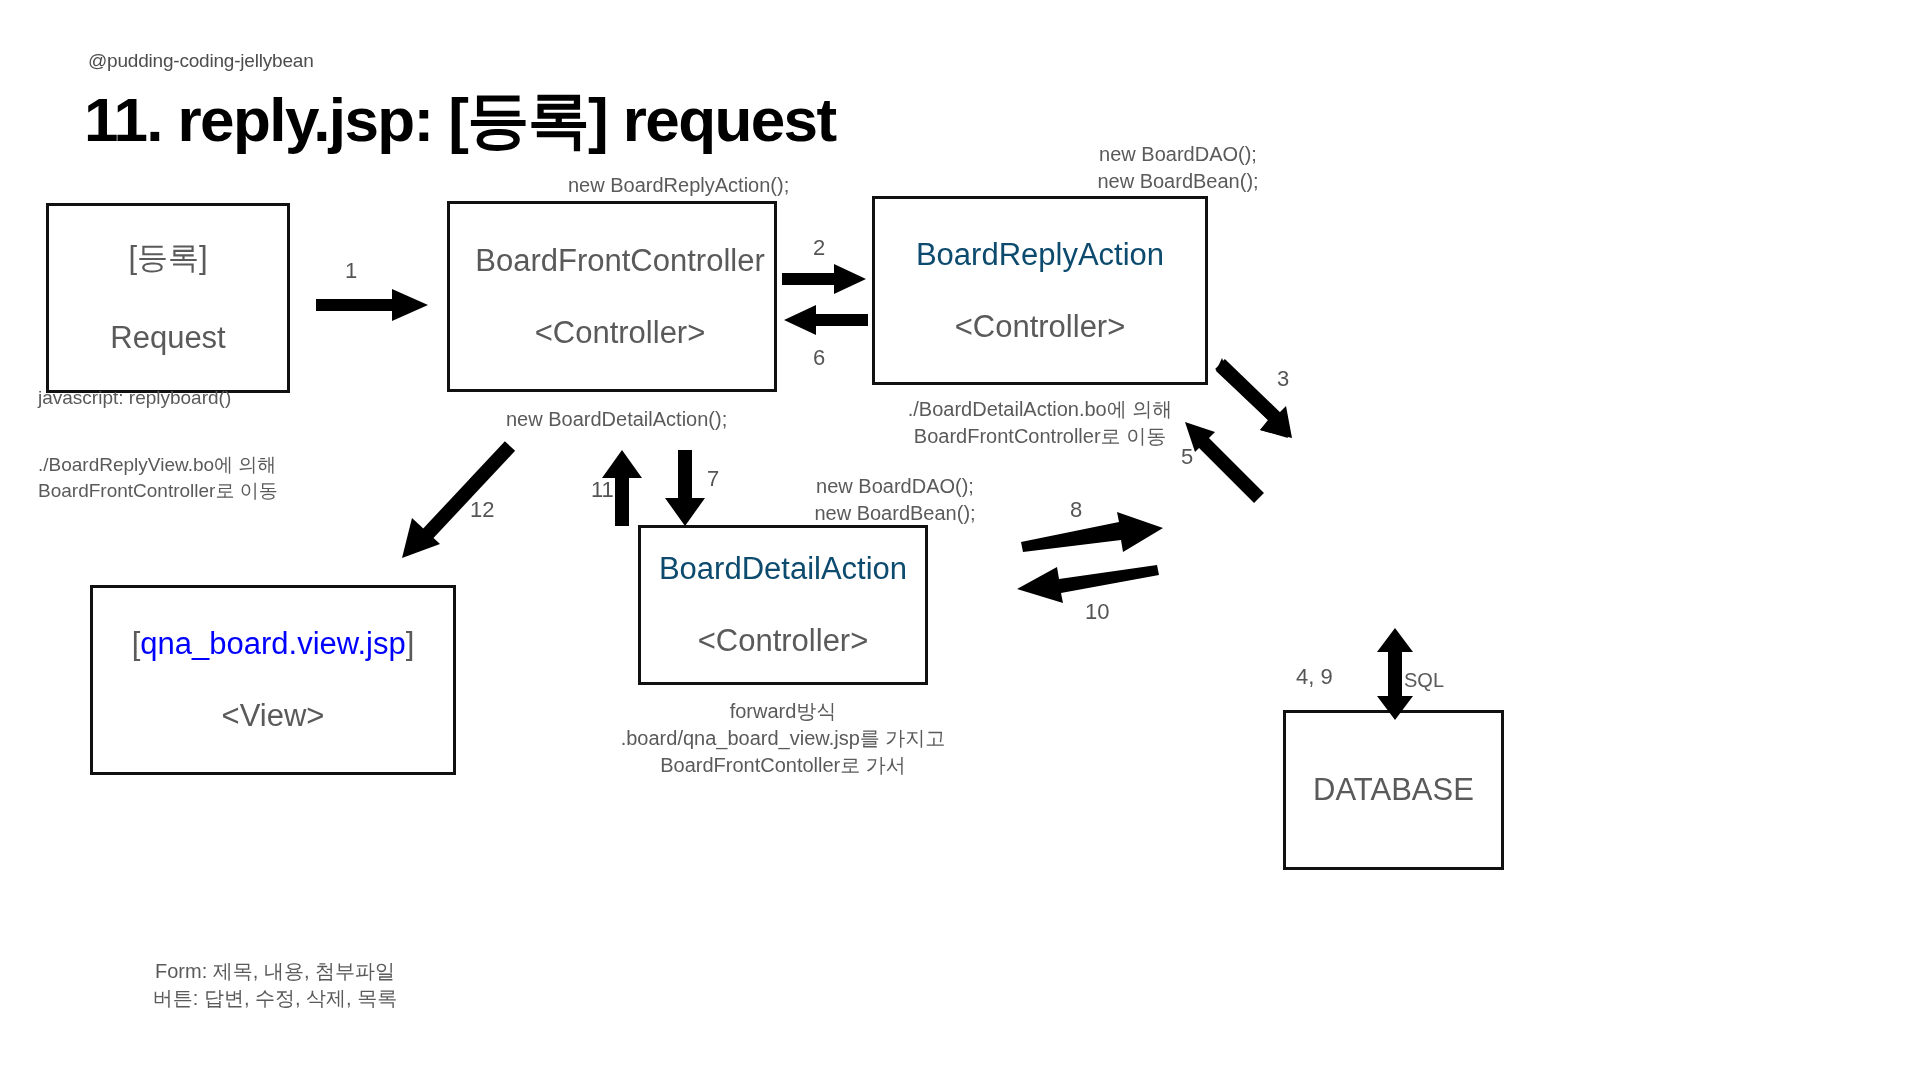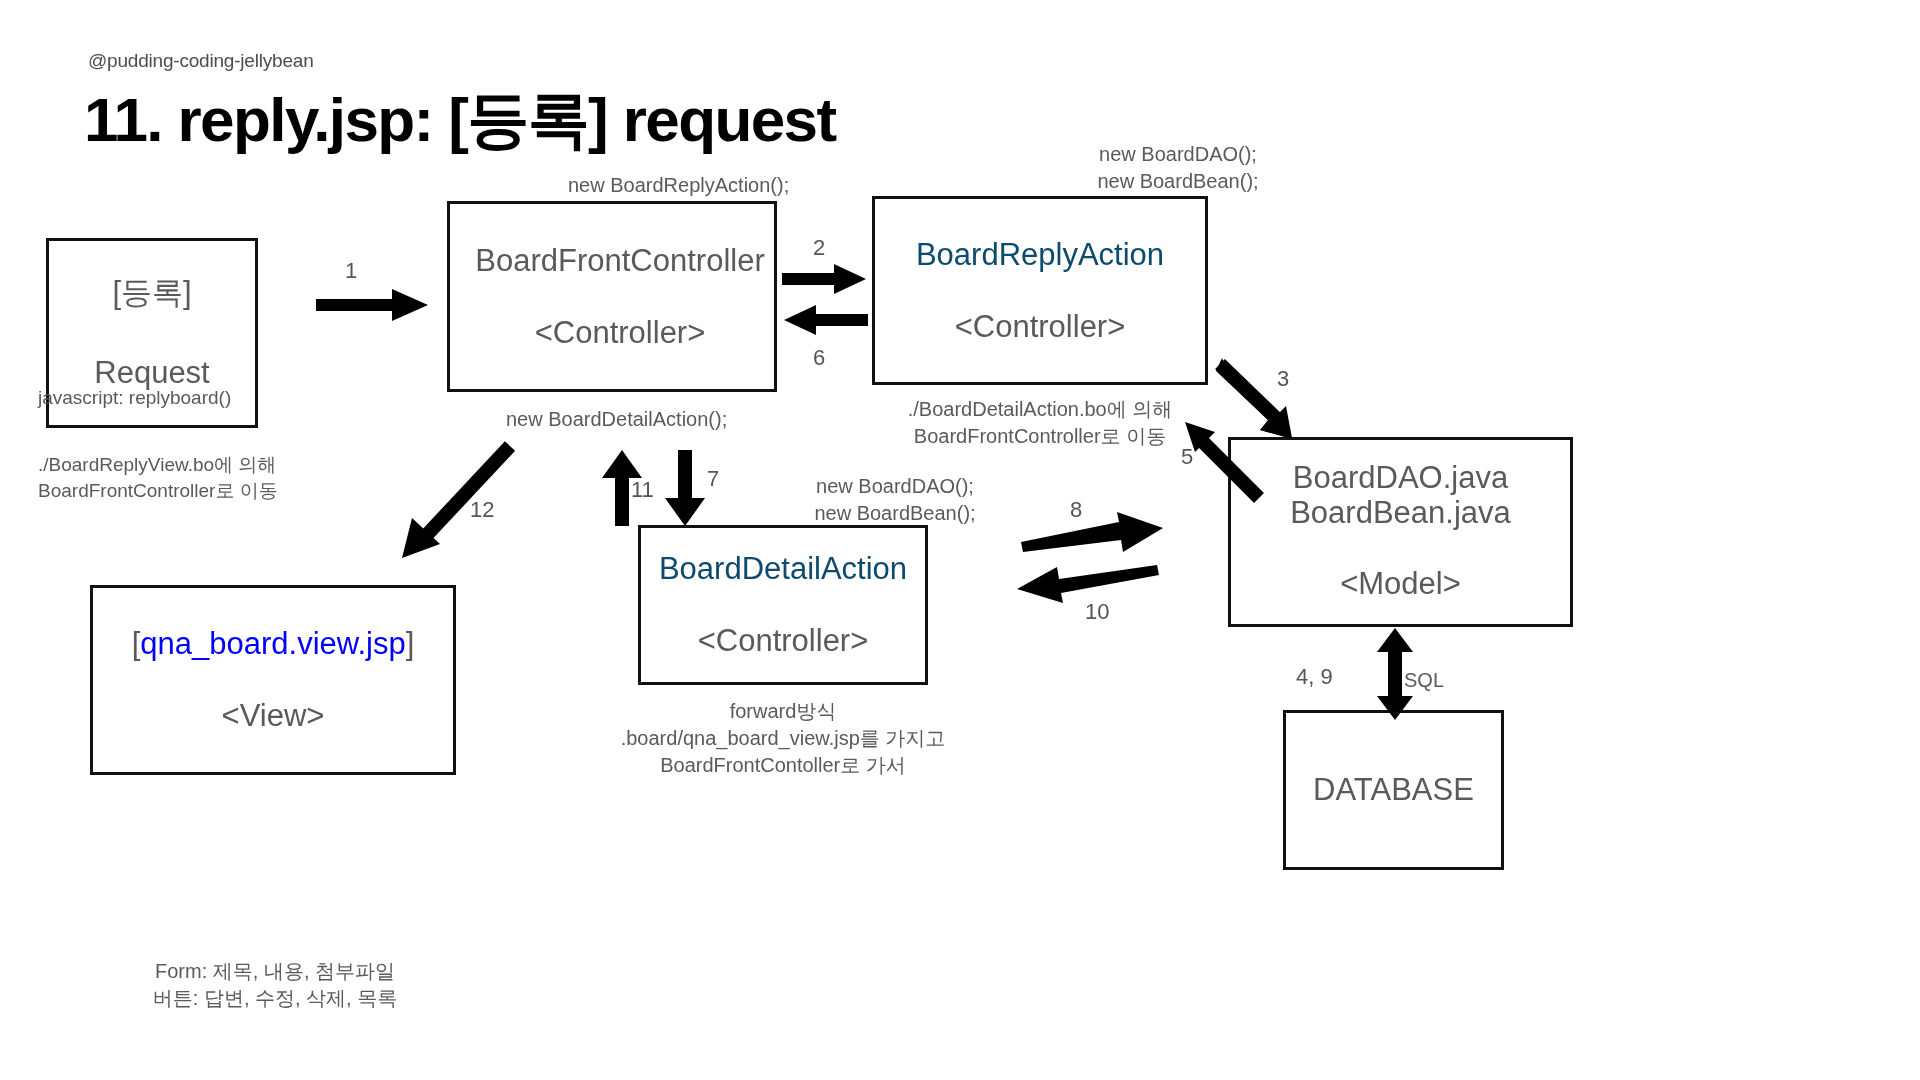--- a/index.html
+++ b/index.html
@@ -75,21 +75,21 @@
   .arrow svg { display: block; overflow: visible; }
 </style>
 </head>
 <body>
 
 <div id="canvas">
 
   <div class="handle" style="left:88px; top:50px;">@pudding-coding-jellybean</div>
   <div class="page-title" style="left:84px; top:78px;">11. reply.jsp: [등록] request</div>
 
-  <div class="box" style="left:46px; top:203px; width:212px; height:190px;margin-top:35px;">
+  <div class="box" style="left:46px; top:203px; width:244px; height:190px;">
     <div class="box-line">[등록]</div>
     <div class="gap-lg"></div>
     <div class="box-line">Request</div>
   </div>
 
   <div class="note small" style="left:38px; top:385px;">javascript: replyboard()</div>
   <div class="note small" style="left:38px; top:452px;">./BoardReplyView.bo에 의해
 BoardFrontController로 이동</div>
 
   <div class="note" style="left:568px; top:172px;">new BoardReplyAction();</div>
@@ -103,26 +103,20 @@
 new BoardBean();</div>
   <div class="box" style="left:872px; top:196px; width:336px; height:189px;">
     <div class="box-line red">BoardReplyAction</div>
     <div class="gap-md"></div>
     <div class="box-line">&lt;Controller&gt;</div>
   </div>
 
   <div class="note center" style="left:880px; top:396px; width:320px;">./BoardDetailAction.bo에 의해
 BoardFrontController로 이동</div>
 
-  <div class="box" style="left:1228px; top:437px; width:345px; height:190px;">
-    <div class="box-line tight">BoardDAO.java</div>
-    <div class="box-line tight">BoardBean.java</div>
-    <div class="gap-md"></div>
-    <div class="box-line">&lt;Model&gt;</div>
-  </div>
 
   <div class="box" style="left:1283px; top:710px; width:221px; height:160px;">
     <div class="box-line">DATABASE</div>
   </div>
 
   <div class="note" style="left:506px; top:406px;">new BoardDetailAction();</div>
   <div class="note center" style="left:795px; top:473px; width:200px;">new BoardDAO();
 new BoardBean();</div>
 
   <div class="box" style="left:638px; top:525px; width:290px; height:160px;">
@@ -146,21 +140,21 @@
 버튼: 답변, 수정, 삭제, 목록</div>
 
   <div class="num" style="left:345px; top:258px;">1</div>
   <div class="num" style="left:813px; top:235px;">2</div>
   <div class="num" style="left:1277px; top:366px;">3</div>
   <div class="num" style="left:1181px; top:444px;">5</div>
   <div class="num" style="left:813px; top:345px;">6</div>
   <div class="num" style="left:707px; top:466px;">7</div>
   <div class="num" style="left:1070px; top:497px;">8</div>
   <div class="num" style="left:1085px; top:599px;">10</div>
-  <div class="num" style="left:591px; top:477px;margin-left:40px;">11</div>
+  <div class="num" style="left:591px; top:477px;">11</div>
   <div class="num" style="left:470px; top:497px;">12</div>
   <div class="num" style="left:1296px; top:664px;">4, 9</div>
   <div class="note" style="left:1404px; top:667px;">SQL</div>
 
   <div class="arrow" style="left:316px; top:285px;">
     <svg width="116" height="40" viewBox="0 0 116 40">
       <path d="M0 14 L76 14 L76 4 L112 20 L76 36 L76 26 L0 26 Z" fill="#000"></path>
     </svg>
   </div>
 

